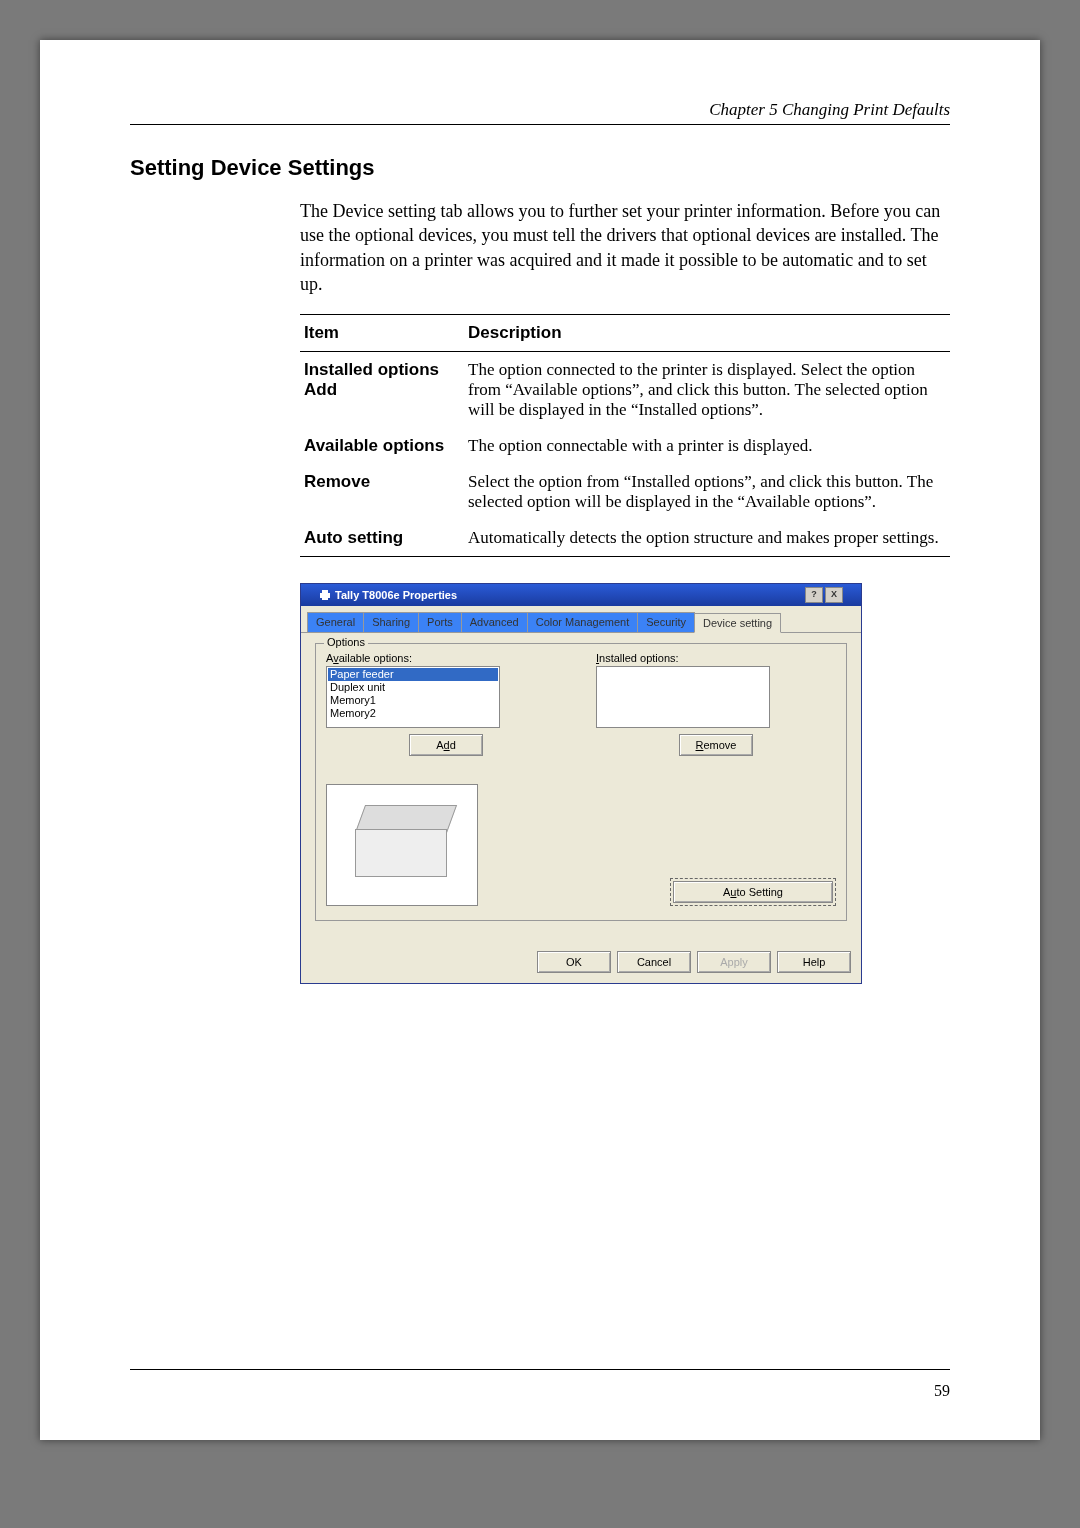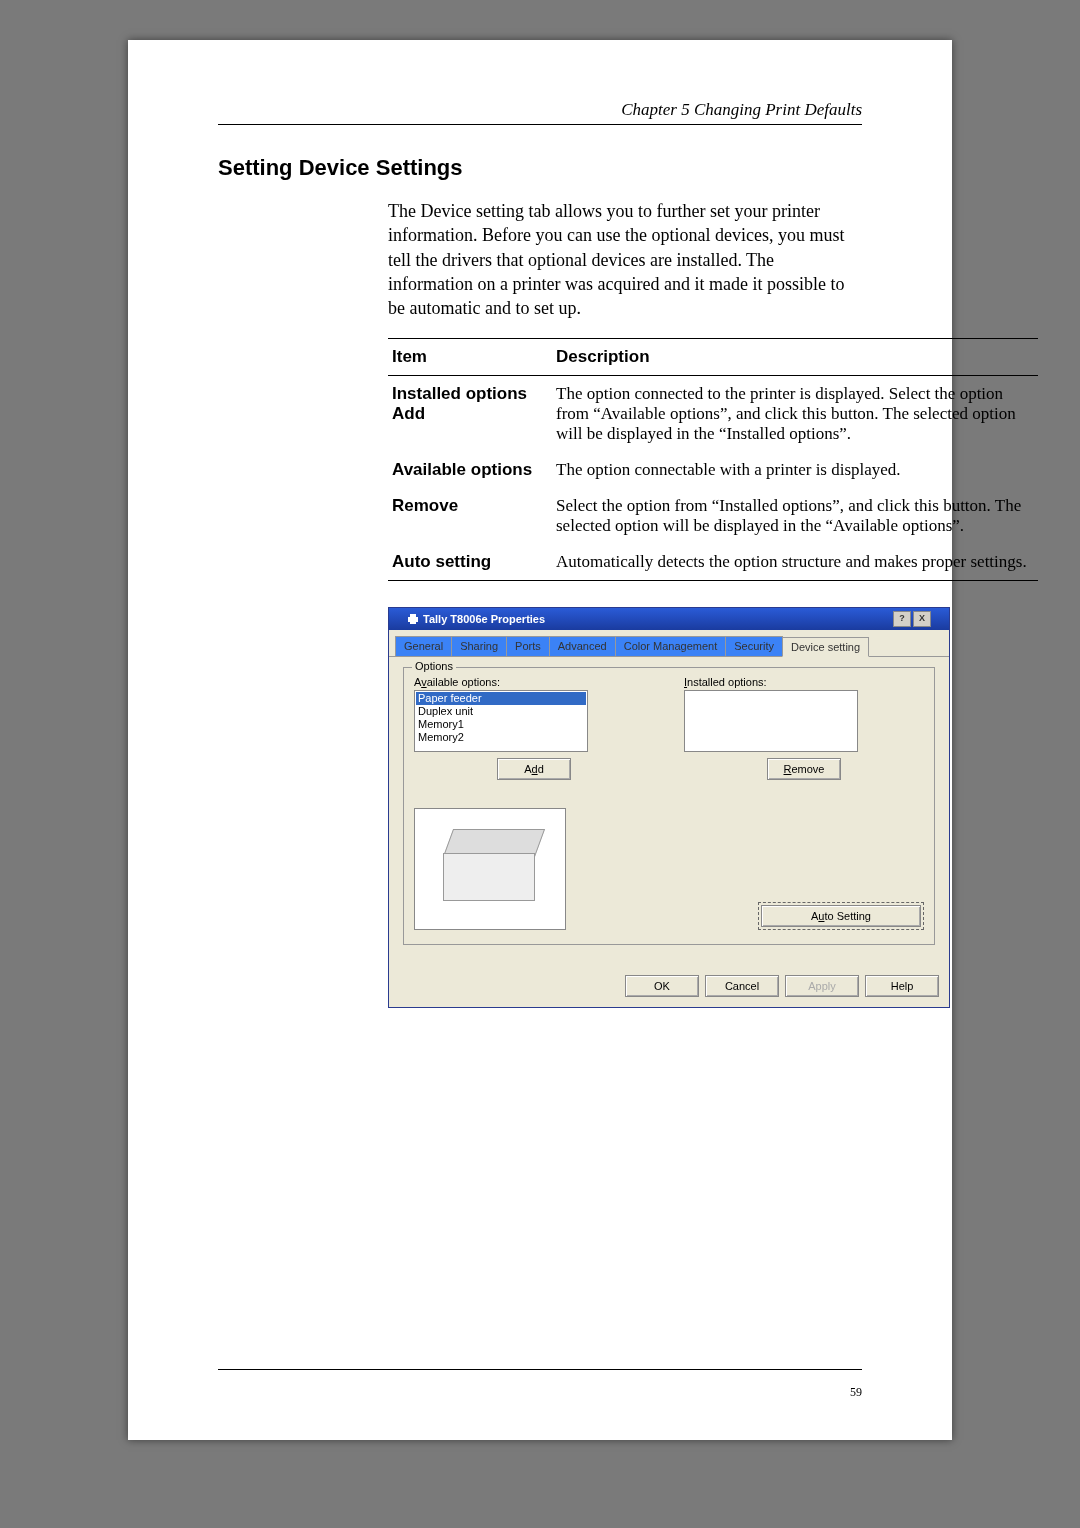--- a/index.html
+++ b/index.html
@@ -4,21 +4,21 @@
 <style>
   body {
     margin: 0;
     padding: 0;
     background: #7a7a7a;
     font-family: "Times New Roman", serif;
     display: flex;
     justify-content: center;
   }
   .page {
-    width: 824px;
+    width: 1000px;
     background: #fff;
     margin: 40px 0;
     padding: 60px 90px 40px 90px;
     box-shadow: 0 0 8px rgba(0,0,0,0.5);
     position: relative;
     min-height: 1400px;
     box-sizing: border-box;
   }
   .chapter-header {
     text-align: right;
@@ -233,21 +233,21 @@
   .dialog-btns {
     display: flex;
     justify-content: flex-end;
     gap: 6px;
     padding: 6px 10px 10px 0;
   }
   .page-number {
     position: absolute;
     bottom: 40px;
     right: 90px;
-    font-size: 12px;
+    font-size: 16px;
   }
   .footer-line {
     position: absolute;
     bottom: 70px;
     left: 90px;
     right: 90px;
     border-top: 1.5px solid #000;
   }
   .printer-icon-svg { width:12px; height:12px; display:inline-block; }
 </style>

